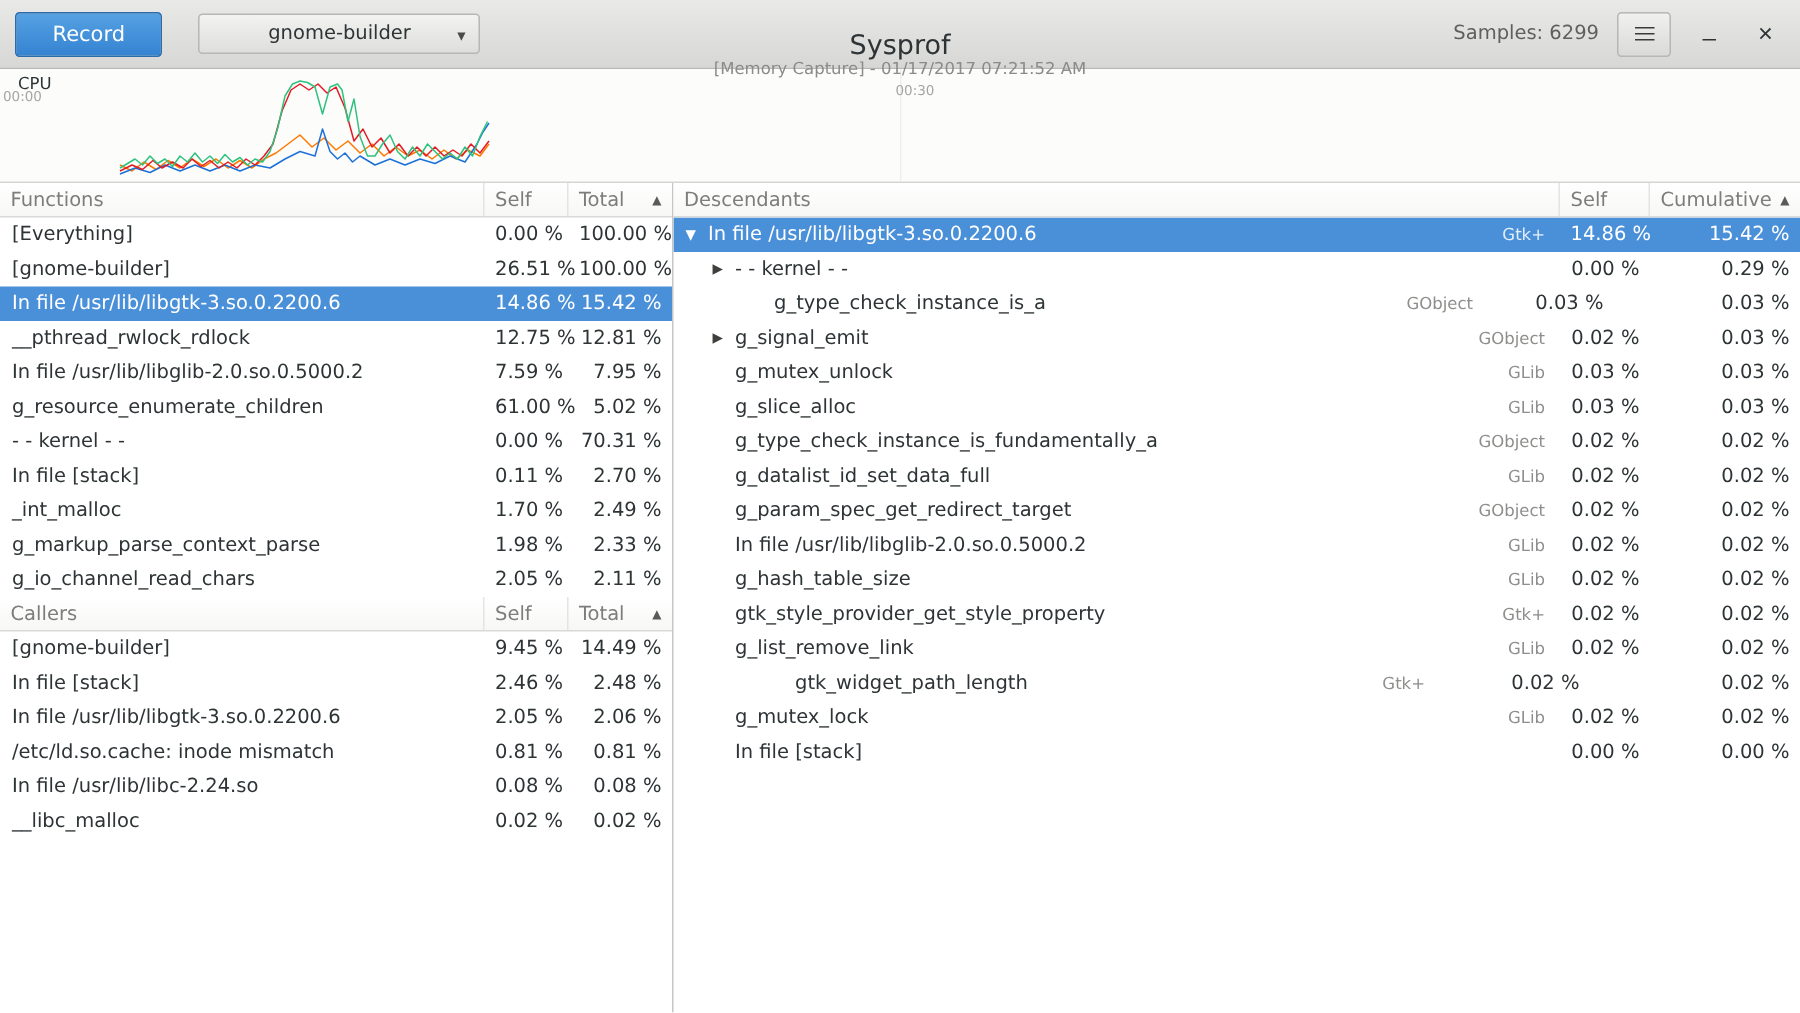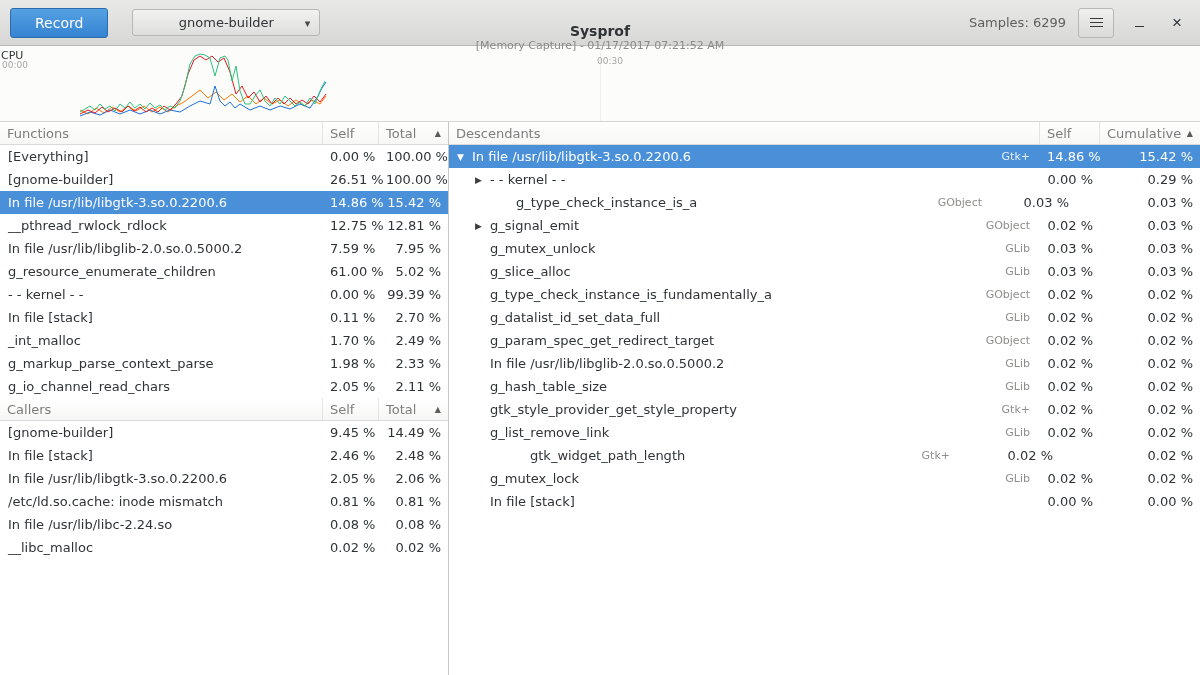--- a/index.html
+++ b/index.html
@@ -22,39 +22,39 @@
     font-family: inherit;
   }
   .combo {
     height: 27px; width: 188px; position: relative; font-size: 13px; color: #2e3436;
     background: linear-gradient(to bottom, #f2f2f1, #dededd);
     border: 1px solid #b7b7b4; border-radius: 3px; cursor: pointer;
     text-align: center; font-family: inherit;
   }
   .combo .combo-arrow { position: absolute; right: 9px; top: 7px; font-size: 11px; color: #4a4a48; }
   .hb-center { position: absolute; left: 0; right: 0; top: 0; height: 46px; display: flex; flex-direction: column; align-items: center; justify-content: center; pointer-events: none; z-index: 1; }
-  .hb-title { font-size: 14px; font-weight: bold; color: #2e3436; line-height: 16px; margin-top: 28px; }
+  .hb-title { font-size: 18px; font-weight: normal; color: #2e3436; line-height: 16px; margin-top: 28px; }
   .hb-subtitle { font-size: 11px; color: #8b8b89; line-height: 13px; }
   .hb-right { margin-left: auto; display: flex; align-items: center; gap: 12px; z-index: 2; }
   .samples { font-size: 13px; color: #5f5f5d; }
   .menu-btn {
     width: 36px; height: 30px; display: flex; align-items: center; justify-content: center;
     background: linear-gradient(to bottom, #f0f0ef, #dadad9);
     border: 1px solid #b7b7b4; border-radius: 3px; cursor: pointer;
   }
   .hamburger { width: 13px; height: 9px; border-top: 1px solid #3a3a38; border-bottom: 1px solid #3a3a38; position: relative; }
   .hamburger::after { content: ""; position: absolute; left: 0; right: 0; top: 3px; border-top: 1px solid #3a3a38; }
   .win-btn { width: 26px; height: 30px; border: none; background: transparent; color: #2e3436; cursor: pointer; display: flex; align-items: center; justify-content: center; }
   .min-line { display: inline-block; width: 9px; height: 0; border-bottom: 1px solid #2e3436; margin-top: 8px; }
   .close-glyph { font-size: 17px; line-height: 17px; color: #2e3436; }
 
   
   .cpu-area { height: 76px; flex: 0 0 76px; position: relative; background: #fcfcfb; border-bottom: 1px solid #d5d5d4; }
   .cpu-area svg { position: absolute; left: 0; top: 0; }
-  .cpu-label { position: absolute; left: 1px; top: 3px; font-size: 11px; color: #2e3436; }
+  .cpu-label { position: absolute; left: 12px; top: 3px; font-size: 11px; color: #2e3436; }
   .cpu-t0 { position: absolute; left: 2px; top: 14px; font-size: 9px; color: #a5a5a3; }
   .cpu-t30 { position: absolute; left: 597px; top: 10px; font-size: 9px; color: #a5a5a3; }
   .cpu-midline { position: absolute; left: 600px; top: 0; bottom: 0; width: 1px; background: rgba(0,0,0,0.05); }
 
   
   .panes { flex: 1; display: flex; min-height: 0; background: #ffffff; }
   .left-pane { width: 449px; flex: 0 0 449px; border-right: 1px solid #c6c6c5; display: flex; flex-direction: column; }
   .right-pane { flex: 1; display: flex; flex-direction: column; }
 
   
@@ -174,21 +174,21 @@
             <span class="num total">7.95 %</span>
           </div>
           <div class="row">
             <span class="name">g_resource_enumerate_children</span>
             <span class="num self">61.00 %</span>
             <span class="num total">5.02 %</span>
           </div>
           <div class="row">
             <span class="name">- - kernel - -</span>
             <span class="num self">0.00 %</span>
-            <span class="num total">99.39 %</span>
+            <span class="num total">70.31 %</span>
           </div>
           <div class="row">
             <span class="name">In file [stack]</span>
             <span class="num self">0.11 %</span>
             <span class="num total">2.70 %</span>
           </div>
           <div class="row">
             <span class="name">_int_malloc</span>
             <span class="num self">1.70 %</span>
             <span class="num total">2.49 %</span>

